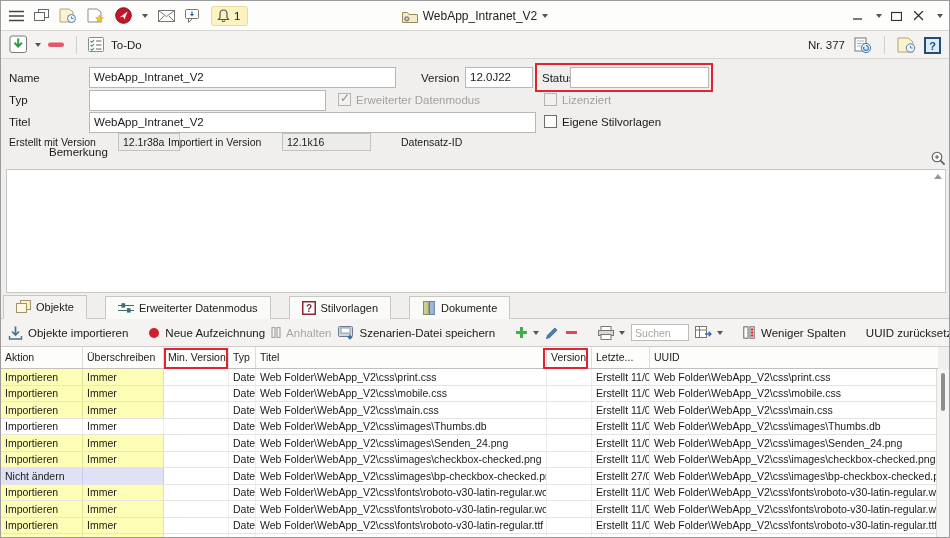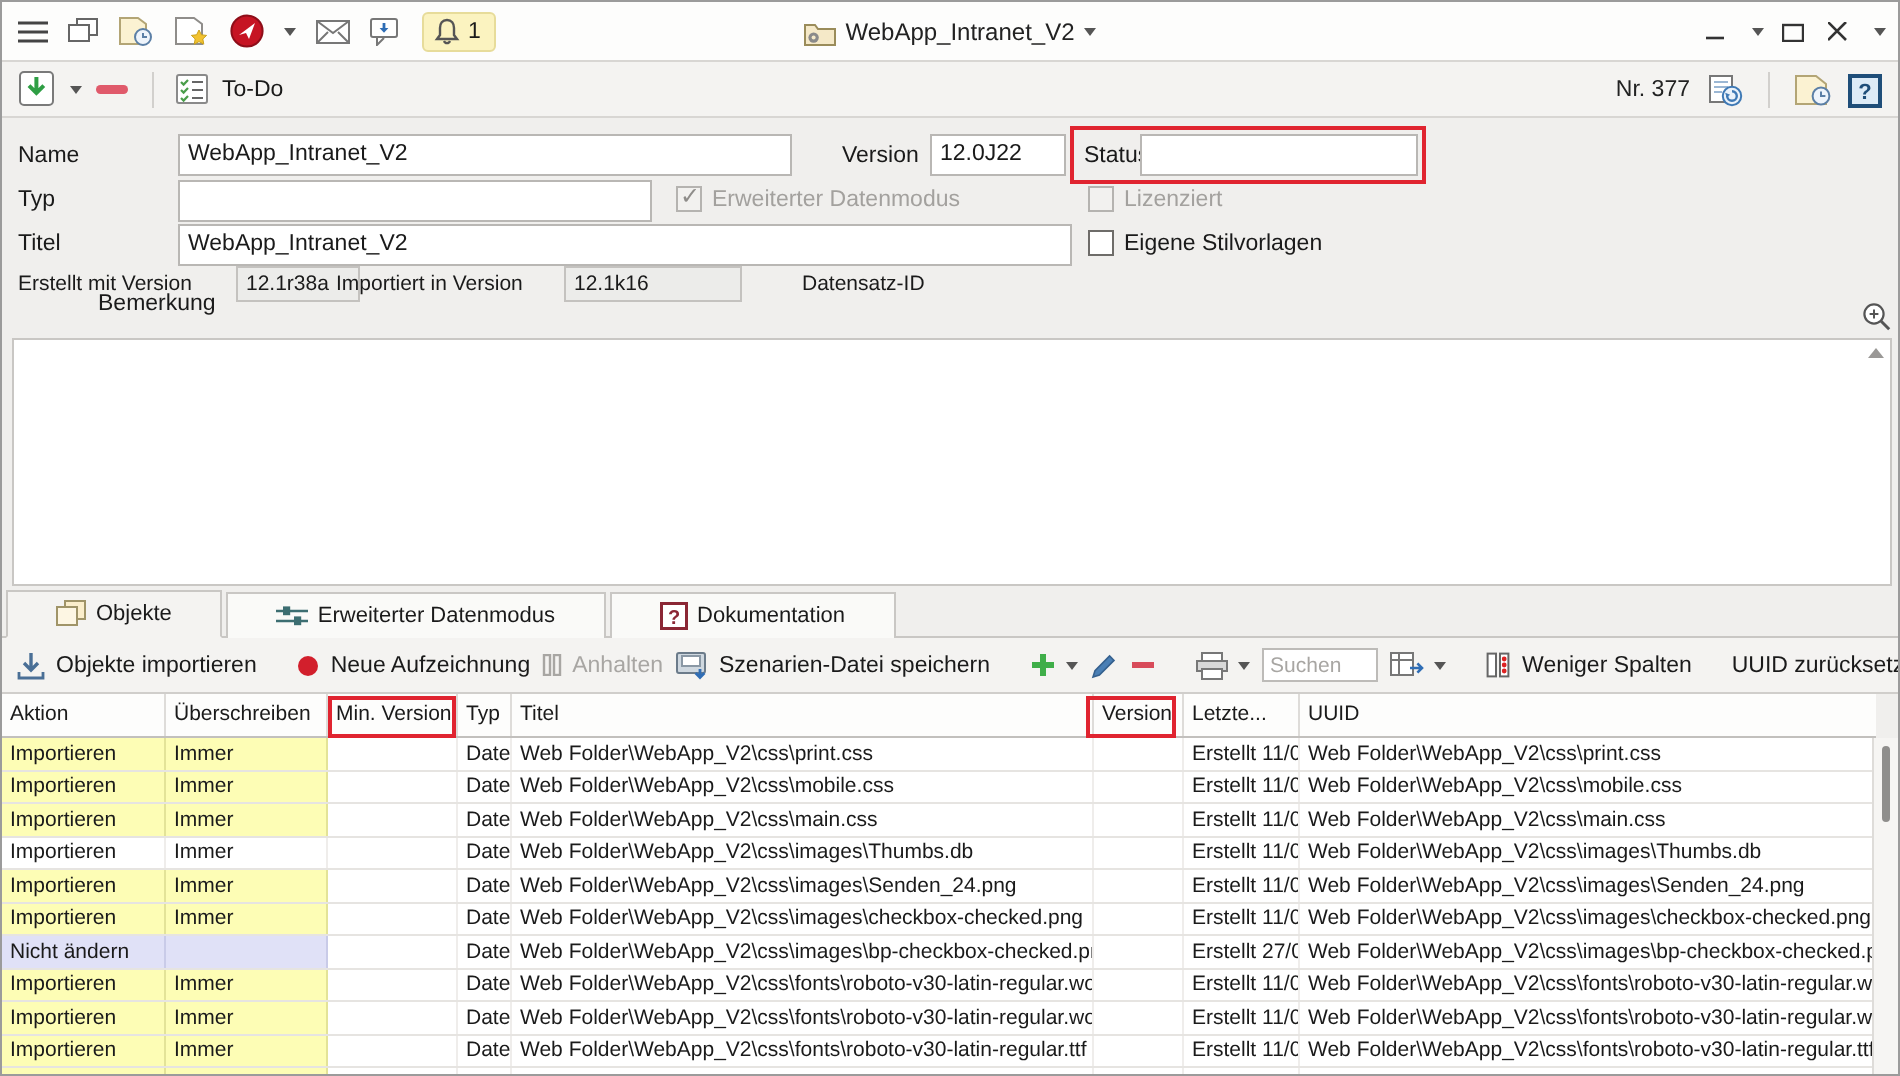--- a/index.html
+++ b/index.html
@@ -43,23 +43,23 @@
   .checkbox.disabled { border-color:#b5b3b0; background:#f2f1ef; }
   .checkbox .mark { position:absolute; left:1px; top:-3px; font-size:12px; color:#8f8d8a; }
   .red-box { position:absolute; border:2px solid #e02430; pointer-events:none; }
   .bemerk-area { position:absolute; left:5px; top:168px; width:940px; height:124px; background:#fff;
     border:1px solid #c9c7c4; }
   .bemerk-up { position:absolute; right:3px; top:4px; width:0; height:0;
     border-left:4px solid transparent; border-right:4px solid transparent; border-bottom:5px solid #9a9896; }
   
   .tabbar { position:absolute; top:294px; left:0; width:100%; height:24px; display:flex;
     align-items:flex-end; padding-left:2px; border-bottom:1px solid #c9c7c4; background:#f0efed; }
-  .tab { display:flex; align-items:center; gap:5px; height:23px; padding:0 24px;
+  .tab { display:flex; align-items:center; gap:5px; height:23px; padding:0 12px;
     border:1px solid #c9c7c4; border-bottom:none; background:#fafaf8; font-size:11px;
-    margin-right:2px; position:relative; top:1px; }
+    margin-right:18px; position:relative; top:1px; }
   .tab.active { background:#f4f3f1; height:24px; border-bottom:1px solid #f4f3f1; }
   
   .tabletoolbar { position:absolute; top:318px; left:0; width:100%; height:28px; background:#f4f3f1;
     border-bottom:1px solid #d0cecb; display:flex; align-items:center; gap:6px; padding-left:7px; }
   .ttb-btn { display:flex; align-items:center; gap:5px; font-size:11.5px; white-space:nowrap; }
   .ttb-btn.grayed { color:#a8a6a3; }
   .search-input { width:58px; height:17px; border:1px solid #bdbbb8; background:#fff; font-size:10.5px;
     padding:0 3px; font-family:"Liberation Sans", sans-serif; color:#333; }
   .search-input::placeholder { color:#a8a6a3; }
   
@@ -288,21 +288,30 @@
         </span>
       <span>Erweiterter Datenmodus</span>
     </div>
     <div class="tab">
       <span>
         <svg width="14" height="14">
             <rect x="0.75" y="0.75" width="12.5" height="12.5" fill="#fff" stroke="#8b2735" stroke-width="1.5"></rect>
             <text x="7" y="11" font-size="10" font-family="Liberation Sans, sans-serif" fill="#8b2735" text-anchor="middle" font-weight="bold">?</text>
           </svg>
         </span>
-      <span>Dokumentation</span>
+      <span>Stilvorlagen</span>
+    </div>
+    <div class="tab">
+      <span>
+        <svg width="14" height="14">
+            <rect x="1.5" y="0.5" width="4.8" height="13" fill="#c8cf8f" stroke="#8a8f58"></rect>
+            <rect x="7.5" y="0.5" width="4.8" height="13" fill="#9fb8d8" stroke="#5f7da3"></rect>
+          </svg>
+        </span>
+      <span>Dokumente</span>
     </div>
   </div>
 
   <div class="tabletoolbar">
     <span class="ttb-btn">
       <svg width="15" height="14">
           <path d="M7.5 0.5v8M4 5.5l3.5 3.5L11 5.5" stroke="#4a6f96" stroke-width="1.7" fill="none"></path>
           <path d="M1.5 10v3h12v-3" stroke="#4a6f96" fill="none" stroke-width="1.4"></path>
         </svg>
       <span>Objekte importieren</span>

